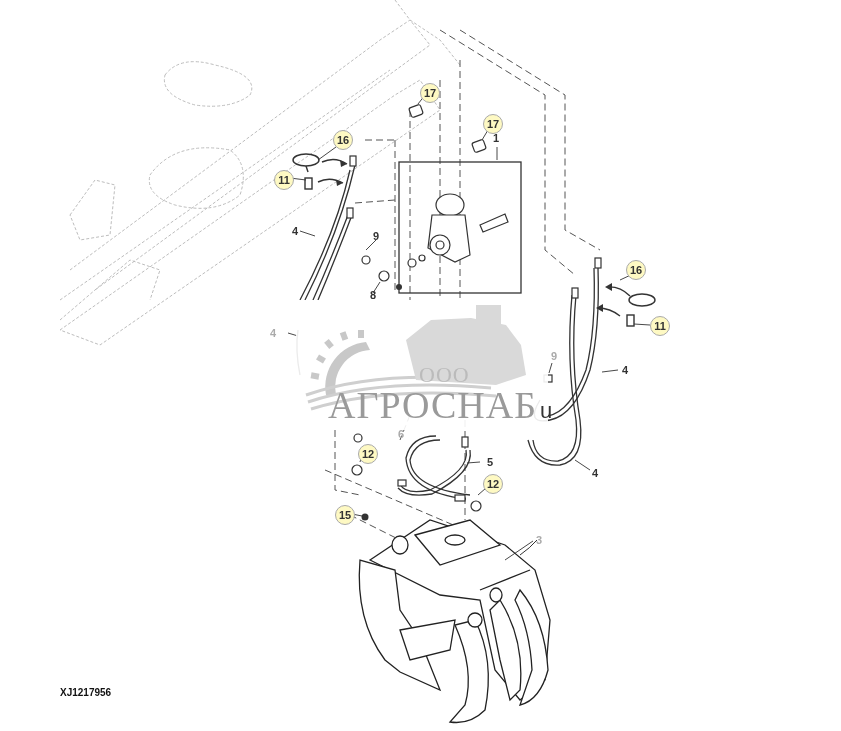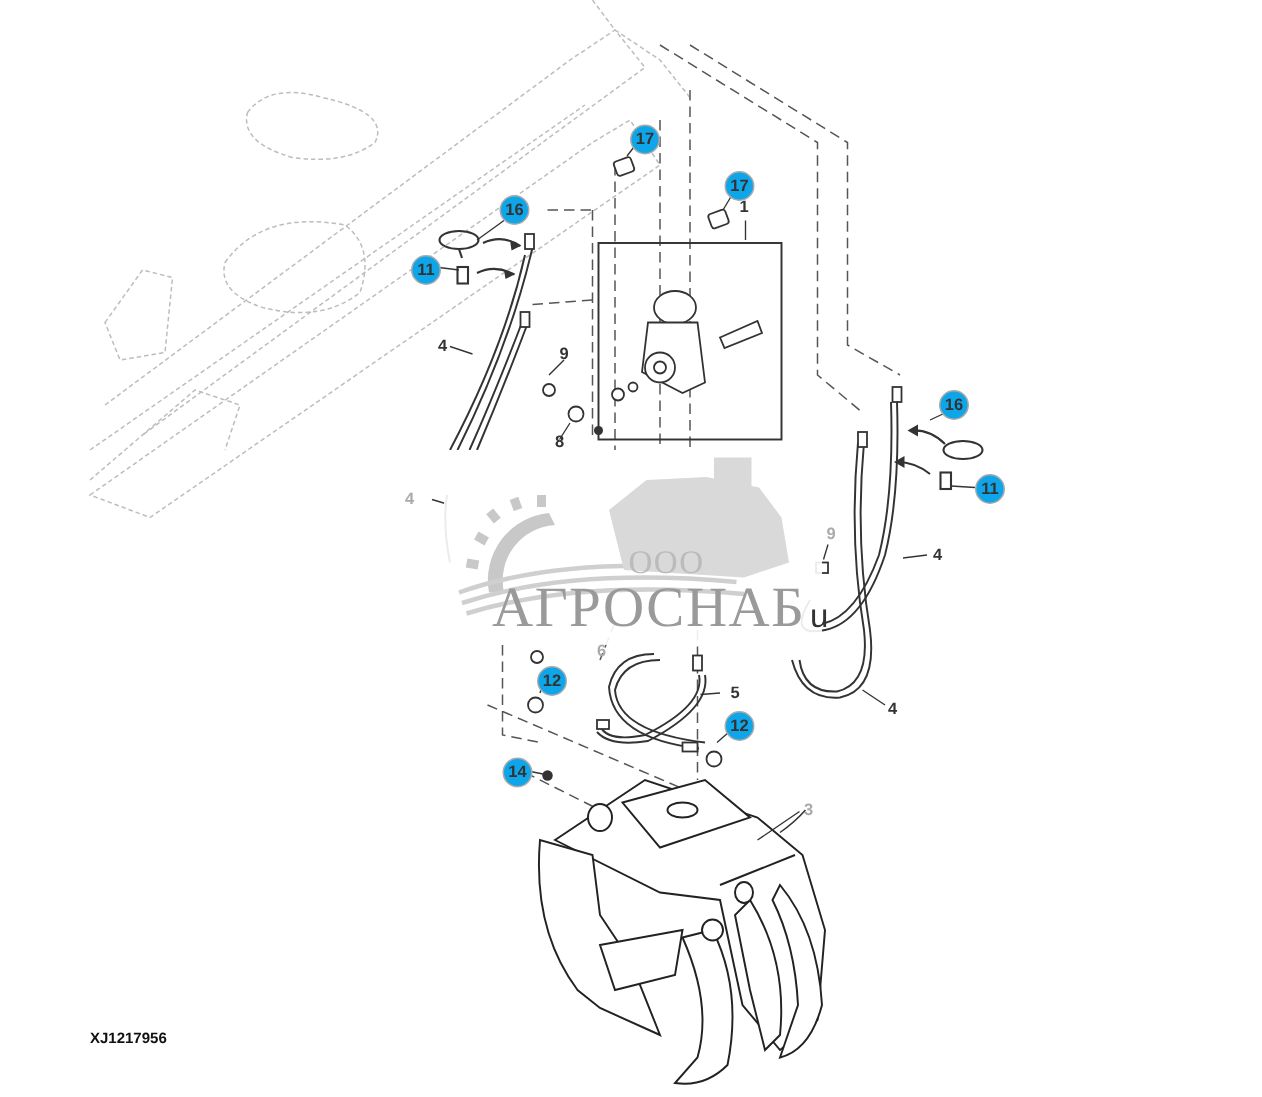--- a/index.html
+++ b/index.html
@@ -1,18 +1,18 @@
 <!DOCTYPE html>
 <html><head>
 <meta charset="utf-8">
 <style>
   html,body{margin:0;padding:0;background:#fff;}
   body{width:841px;height:731px;position:relative;overflow:hidden;font-family:"Liberation Sans",sans-serif;}
   #canvas{position:absolute;left:0;top:0;width:841px;height:731px;}
-  .callout{position:absolute;width:20px;height:20px;border-radius:50%;background:#0ea5e9;border:1px solid #aaa;
+  .callout{position:absolute;width:20px;height:20px;border-radius:50%;background:#fef9c3;border:1px solid #aaa;
     font:bold 11px "Liberation Sans",sans-serif;color:#333;display:flex;align-items:center;justify-content:center;box-sizing:border-box;}
   .plain{position:absolute;font:bold 11px "Liberation Sans",sans-serif;color:#333;}
   .plain.faint{color:#aaa;}
   .wm-box{position:absolute;left:296px;top:300px;width:252px;height:130px;background:rgba(255,255,255,0.9);}
   .wm-ooo{position:absolute;left:419px;top:362px;font:22px "Liberation Serif",serif;color:#bbb;letter-spacing:1px;}
   .wm-name{position:absolute;left:328px;top:383px;font:38px "Liberation Serif",serif;color:#9a9a9a;letter-spacing:1px;text-align:center;}
   .wm-u{position:absolute;left:540px;top:398px;font:22px "Liberation Sans",sans-serif;color:#333;}
   .figid{position:absolute;left:60px;top:687px;font:bold 10px "Liberation Sans",sans-serif;color:#111;}
 </style>
 </head>
@@ -190,16 +190,16 @@
 <div class="callout" style="left:626px;top:260px">16</div>
 <div class="callout" style="left:650px;top:316px">11</div>
 <div class="plain" style="left:622px;top:364px">4</div>
 <div class="plain" style="left:592px;top:467px">4</div>
 <div class="plain faint" style="left:270px;top:327px">4</div>
 <div class="plain faint" style="left:551px;top:350px">9</div>
 <div class="plain faint" style="left:398px;top:428px">6</div>
 <div class="callout" style="left:358px;top:444px">12</div>
 <div class="plain" style="left:487px;top:456px">5</div>
 <div class="callout" style="left:483px;top:474px">12</div>
-<div class="callout" style="left:335px;top:505px">14</div>
+<div class="callout" style="left:335px;top:505px">15</div>
 <div class="plain faint" style="left:536px;top:534px">3</div>
 
 <div class="figid">XJ1217956</div>
 
 </body></html>

